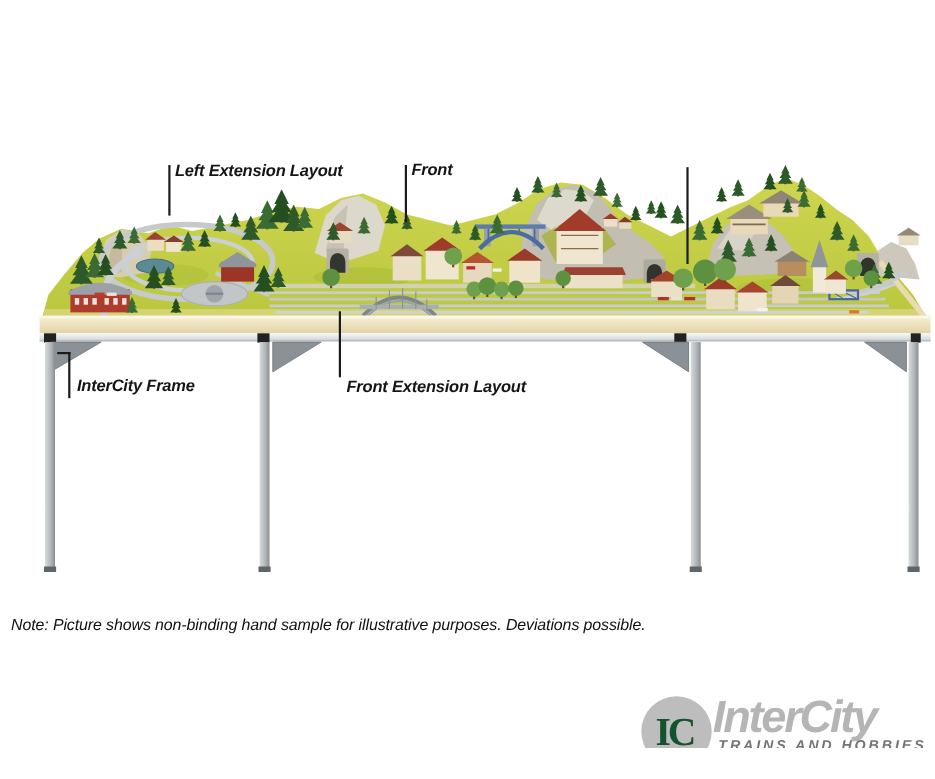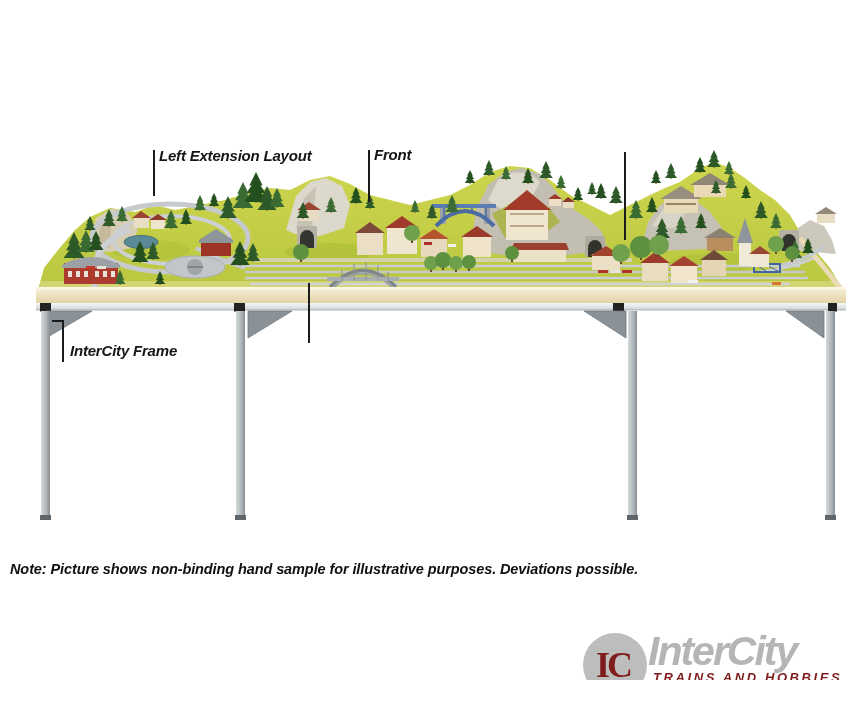--- a/index.html
+++ b/index.html
@@ -3,30 +3,30 @@
 <meta charset="utf-8">
 <style>
   html,body{margin:0;padding:0;background:#fff;}
   .canvas{position:relative;width:850px;height:680px;background:#ffffff;overflow:hidden;
           font-family:"Liberation Sans",sans-serif;}
   .scene-svg{position:absolute;left:0;top:0;}
   .annotation{position:absolute;font-style:italic;font-weight:bold;font-size:15px;color:#151515;
               white-space:nowrap;letter-spacing:-0.2px;}
   .leader{position:absolute;width:2px;background:#1b1b1b;}
   .leader-h{position:absolute;height:2px;background:#1b1b1b;}
-  .note{position:absolute;left:10px;top:561px;font-style:italic;font-weight:bold;font-size:14.5px;
+  .note{position:absolute;left:10px;top:561px;font-style:italic;font-weight:normal;font-size:14.5px;
         color:#101010;letter-spacing:-0.1px;white-space:nowrap;}
   .logo-mark{position:absolute;left:583px;top:633px;width:64px;height:64px;border-radius:50%;
              background:#bdbdbd;display:flex;align-items:center;justify-content:center;}
-  .logo-mark span{font-family:"Liberation Serif",serif;font-weight:bold;font-size:36px;color:#7f1d1d;
+  .logo-mark span{font-family:"Liberation Serif",serif;font-weight:bold;font-size:36px;color:#14532d;
                   letter-spacing:-3px;transform:translateX(-2px);}
   .logo-name{position:absolute;left:648px;top:628px;font-style:italic;font-weight:bold;font-size:41px;
              color:#b5b5b5;letter-spacing:-2px;white-space:nowrap;}
   .logo-tagline{position:absolute;left:653px;top:670px;font-style:italic;font-weight:bold;font-size:13px;
-                color:#7f1d1d;letter-spacing:2.6px;white-space:nowrap;}
+                color:#737373;letter-spacing:2.6px;white-space:nowrap;}
 </style>
 </head>
 <body>
 
 <div class="canvas">
 
   <svg class="scene-svg" width="850" height="708" viewBox="0 0 850 708">
     <defs>
       <linearGradient id="grassGrad" x1="0" y1="0" x2="0" y2="1">
         <stop offset="0" stop-color="#cfd54e"></stop>
@@ -644,20 +644,21 @@
   <div class="leader" style="left:153px;top:150px;height:46px"></div>
   <div class="leader" style="left:368px;top:150px;height:52px"></div>
   <div class="leader" style="left:624px;top:152px;height:88px"></div>
   <div class="leader-h" style="left:52px;top:320px;width:12px"></div>
   <div class="leader" style="left:62px;top:320px;height:42px"></div>
   <div class="leader" style="left:308px;top:283px;height:60px"></div>
 
   <div class="annotation" style="left:159px;top:147px">Left Extension Layout</div>
   <div class="annotation" style="left:374px;top:146px">Front</div>
   <div class="annotation" style="left:70px;top:342px">InterCity Frame</div>
+  <div class="annotation" style="left:315px;top:343px">Front Extension Layout</div>
 
   <div class="note">Note: Picture shows non-binding hand sample for illustrative purposes. Deviations possible.</div>
 
   <div class="logo-mark">
     <span>IC</span>
   </div>
   <div class="logo-name">InterCity</div>
   <div class="logo-tagline">TRAINS AND HOBBIES</div>
 
 </div>

